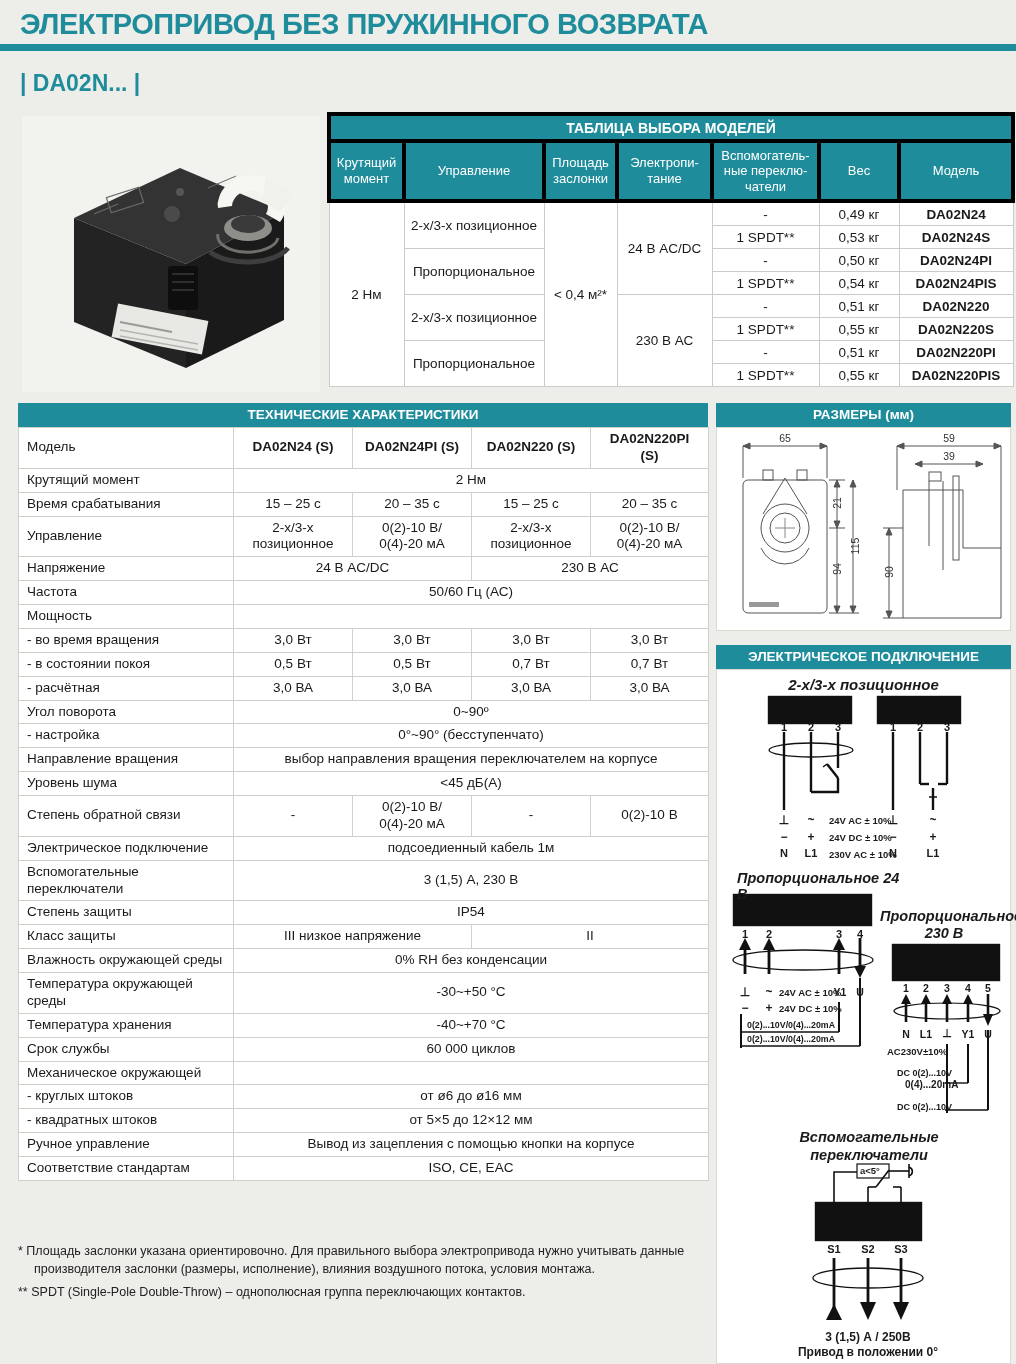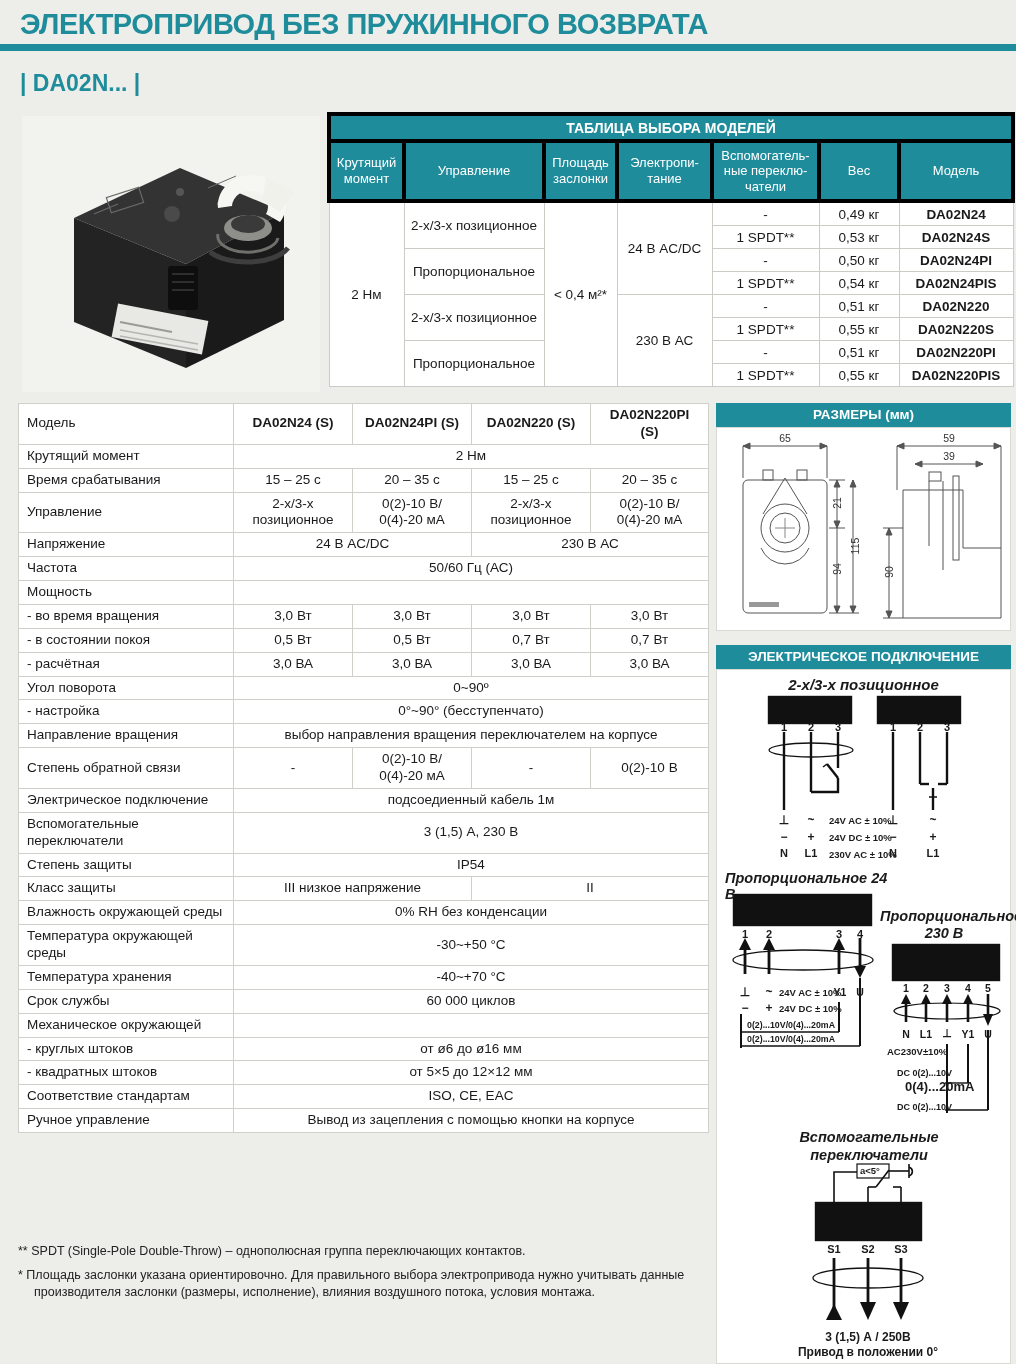--- a/index.html
+++ b/index.html
@@ -156,20 +156,21 @@
       </tr>
       <tr>
         <td>1 SPDT**</td>
         <td>0,55 кг</td>
         <td class="model-cell">DA02N220PIS</td>
       </tr>
     </tbody>
   </table>
 
   <div class="abs" style="left:18px;top:403px;width:690px;">
+    <div class="sec-hdr">ТЕХНИЧЕСКИЕ ХАРАКТЕРИСТИКИ</div>
     <table class="tech-table">
       <colgroup>
           <col style="width:215px">
           <col style="width:119px">
           <col style="width:119px">
           <col style="width:119px">
           <col style="width:118px">
         </colgroup>
       <tbody>
         <tr class="bold-row">
@@ -241,20 +242,24 @@
           </tr>
         <tr>
             <td class="lbl">- настройка</td>
             <td class="val" colspan="4">0°~90° (бесступенчато)</td>
           </tr>
         <tr>
             <td class="lbl">Направление вращения</td>
             <td class="val" colspan="4">выбор направления вращения переключателем на корпусе</td>
           </tr>
         <tr>
+            <td class="lbl">Уровень шума</td>
+            <td class="val" colspan="4">&lt;45 дБ(А)</td>
+          </tr>
+        <tr>
             <td class="lbl">Степень обратной связи</td>
             <td class="val">-</td>
             <td class="val">0(2)-10 В/
 0(4)-20 мА</td>
             <td class="val">-</td>
             <td class="val">0(2)-10 В</td>
           </tr>
         <tr>
             <td class="lbl">Электрическое подключение</td>
             <td class="val" colspan="4">подсоедиенный кабель 1м</td>
@@ -294,34 +299,34 @@
           </tr>
         <tr>
             <td class="lbl">- круглых штоков</td>
             <td class="val" colspan="4">от ø6 до ø16 мм</td>
           </tr>
         <tr>
             <td class="lbl">- квадратных штоков</td>
             <td class="val" colspan="4">от 5×5 до 12×12 мм</td>
           </tr>
         <tr>
+            <td class="lbl">Ручное управление</td>
+            <td class="val" colspan="4">Вывод из зацепления с помощью кнопки на корпусе</td>
+          </tr>
+        <tr>
             <td class="lbl">Соответствие стандартам</td>
             <td class="val" colspan="4">ISO, CE, EAC</td>
-          </tr>
-        <tr>
-            <td class="lbl">Ручное управление</td>
-            <td class="val" colspan="4">Вывод из зацепления с помощью кнопки на корпусе</td>
           </tr>
       </tbody>
     </table>
   </div>
 
   <div class="abs footnotes" style="left:18px;top:1243px;width:690px;">
+    <p>* Площадь заслонки указана ориентировочно. Для правильного выбора электропривода нужно учитывать данные производителя заслонки (размеры, исполнение), влияния воздушного потока, условия монтажа.</p>
     <p>** SPDT (Single-Pole Double-Throw) – однополюсная группа переключающих контактов.</p>
-    <p>* Площадь заслонки указана ориентировочно. Для правильного выбора электропривода нужно учитывать данные производителя заслонки (размеры, исполнение), влияния воздушного потока, условия монтажа.</p>
   </div>
 
   <div class="abs" style="left:716px;top:403px;width:295px;">
     <div class="sec-hdr">РАЗМЕРЫ  (мм)</div>
     <div class="panel" style="height:202px;">
       <svg width="293" height="202" viewBox="0 0 293 202">
         <g stroke="#555" stroke-width="1" fill="none">
 
           <line x1="26" y1="18" x2="110" y2="18"></line>
             <polygon points="26,18 33,15 33,21" fill="#555"></polygon>
@@ -476,21 +481,21 @@
       <span class="dg" style="left:57px;top:177px;width:20px;font-size:11px;">N</span>
       <span class="dg" style="left:84px;top:177px;width:20px;font-size:11px;">L1</span>
       <span class="dg-sm" style="left:112px;top:179px;">230V AC ± 10%</span>
       <span class="dg" style="left:166px;top:143px;width:20px;font-size:12px;">⊥</span>
       <span class="dg" style="left:206px;top:143px;width:20px;font-size:12px;">~</span>
       <span class="dg" style="left:166px;top:160px;width:20px;font-size:12px;">−</span>
       <span class="dg" style="left:206px;top:160px;width:20px;font-size:12px;">+</span>
       <span class="dg" style="left:166px;top:177px;width:20px;font-size:11px;">N</span>
       <span class="dg" style="left:206px;top:177px;width:20px;font-size:11px;">L1</span>
 
-      <div class="dg-it" style="left:8px;top:200px;width:170px;font-size:14.5px;text-align:left;">Пропорциональное 24 В</div>
+      <div class="dg-it" style="left:20px;top:200px;width:170px;font-size:14.5px;text-align:left;">Пропорциональное 24 В</div>
       <span class="dg" style="left:20px;top:258px;width:16px;">1</span>
       <span class="dg" style="left:44px;top:258px;width:16px;">2</span>
       <span class="dg" style="left:114px;top:258px;width:16px;">3</span>
       <span class="dg" style="left:135px;top:258px;width:16px;">4</span>
       <span class="dg" style="left:20px;top:315px;width:16px;font-size:12px;">⊥</span>
       <span class="dg" style="left:44px;top:315px;width:16px;font-size:12px;">~</span>
       <span class="dg-sm" style="left:62px;top:317px;">24V AC ± 10%</span>
       <span class="dg" style="left:112px;top:316px;width:22px;font-size:10.5px;">Y1</span>
       <span class="dg" style="left:135px;top:316px;width:16px;font-size:10.5px;">U</span>
       <span class="dg" style="left:20px;top:331px;width:16px;font-size:12px;">−</span>
@@ -505,21 +510,21 @@
       <span class="dg" style="left:222px;top:312px;width:16px;font-size:10.5px;">3</span>
       <span class="dg" style="left:243px;top:312px;width:16px;font-size:10.5px;">4</span>
       <span class="dg" style="left:263px;top:312px;width:16px;font-size:10.5px;">5</span>
       <span class="dg" style="left:181px;top:358px;width:16px;font-size:10.5px;">N</span>
       <span class="dg" style="left:199px;top:358px;width:20px;font-size:10.5px;">L1</span>
       <span class="dg" style="left:222px;top:357px;width:16px;font-size:11px;">⊥</span>
       <span class="dg" style="left:241px;top:358px;width:20px;font-size:10.5px;">Y1</span>
       <span class="dg" style="left:263px;top:358px;width:16px;font-size:10.5px;">U</span>
       <span class="dg-sm" style="left:170px;top:376px;">AC230V±10%</span>
       <span class="dg-sm" style="left:180px;top:398px;font-size:9px;">DC 0(2)...10V</span>
-      <span class="dg-sm" style="left:188px;top:409px;font-size:13px;">0(4)...20mA</span>
+      <span class="dg-sm" style="left:188px;top:409px;font-size:10px;">0(4)...20mA</span>
       <span class="dg-sm" style="left:180px;top:432px;font-size:9px;">DC 0(2)...10V</span>
 
       <div class="dg-it" style="left:72px;top:458px;width:160px;font-size:14.5px;line-height:1.25;"><span>Вспомогательные</span><br><span>переключатели</span></div>
       <span class="dg-sm" style="left:143px;top:495px;font-size:9.5px;">a&lt;5°</span>
       <span class="dg" style="left:107px;top:573px;width:20px;">S1</span>
       <span class="dg" style="left:141px;top:573px;width:20px;">S2</span>
       <span class="dg" style="left:174px;top:573px;width:20px;">S3</span>
       <span class="dg" style="left:56px;top:660px;width:190px;font-size:12px;">3 (1,5) А / 250В</span>
       <span class="dg" style="left:41px;top:675px;width:220px;font-size:12px;">Привод в положении 0°</span>
     </div>

